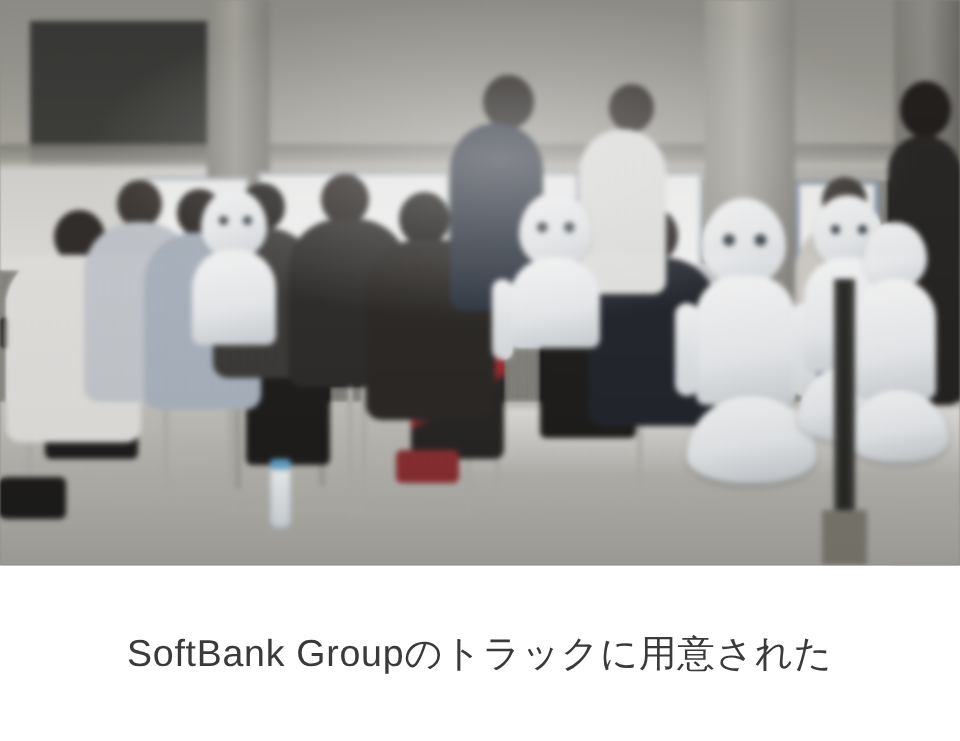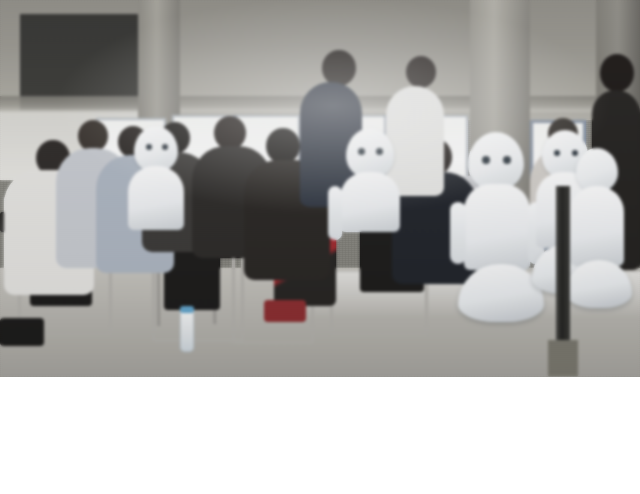--- a/index.html
+++ b/index.html
@@ -395,15 +395,16 @@
       <div class="chair" style="left:0px; top:318px; width:44px; height:28px; border-radius:4px;"></div>
       <div class="chair" style="left:264px; top:300px; width:42px; height:22px; background:#9a2b2e;"></div>
 
       <div class="haze"></div>
       <div class="grain"></div>
       <div class="soften"></div>
     </div>
   </div>
 
   <div class="caption">
+    <div class="caption-line">SoftBank Groupのトラックに用意された</div>
   </div>
 
 </div>
 
 </body></html>

